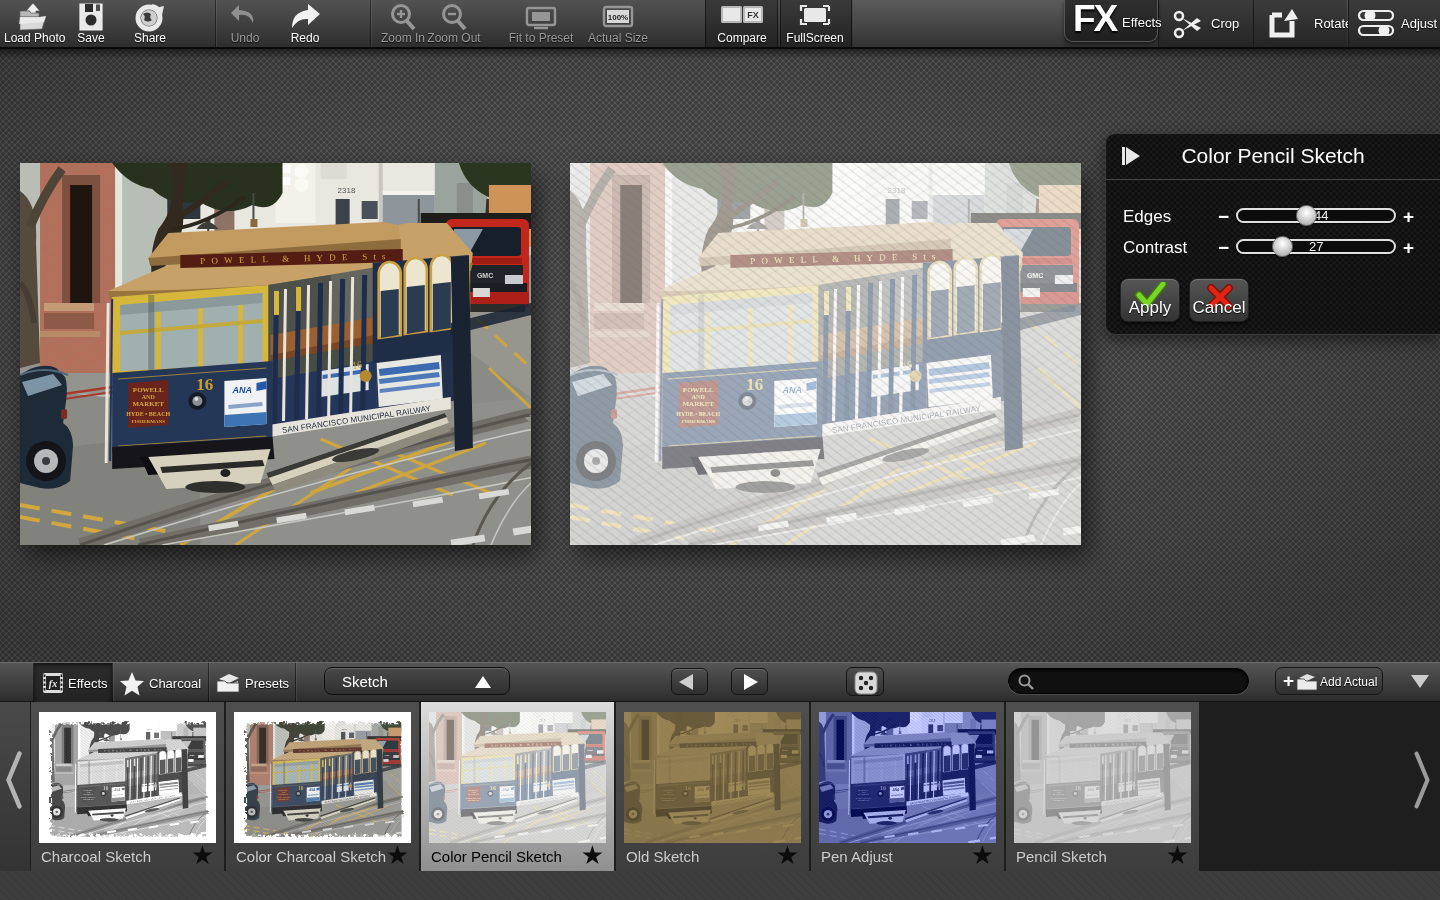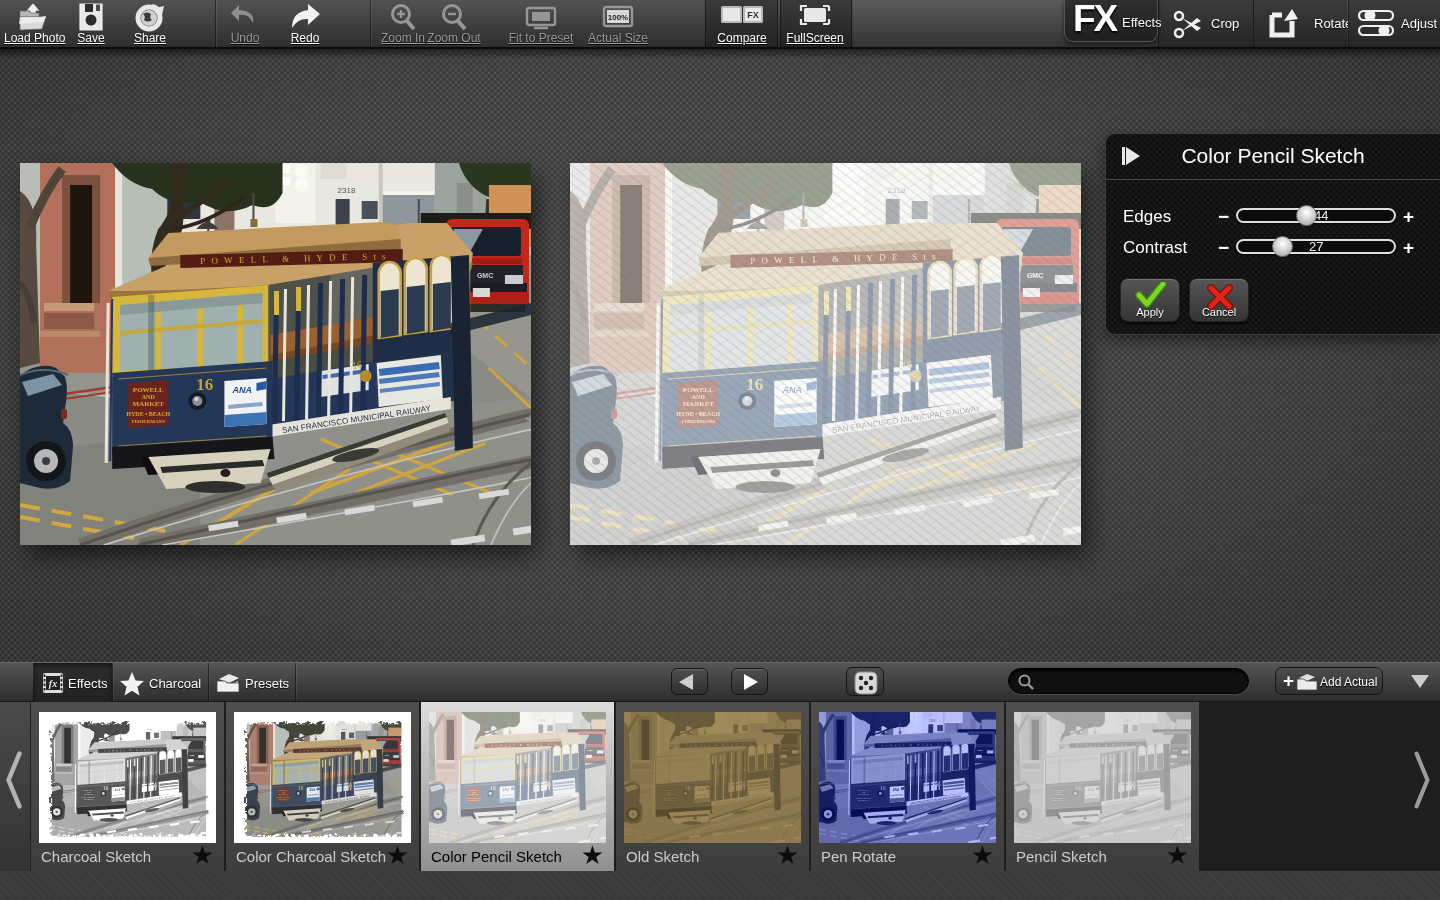--- a/index.html
+++ b/index.html
@@ -15,21 +15,21 @@
 #canvas{left:0;top:49px;width:1440px;height:613px;}
 #canvas .vig{position:absolute;left:0;top:0;width:100%;height:100%;
  background:radial-gradient(ellipse 900px 420px at 46% 45%,rgba(255,255,255,0.05) 0%,rgba(0,0,0,0) 55%,rgba(0,0,0,0.22) 100%);}
 #canvas .topshade{position:absolute;left:0;top:0;width:100%;height:10px;background:linear-gradient(rgba(0,0,0,0.5),rgba(0,0,0,0));}
 
 
 #topbar{left:0;top:0;width:1440px;height:47px;background:linear-gradient(#525252,#2e2e2e);}
 #topbar .sep{position:absolute;top:0;width:1px;height:47px;background:rgba(0,0,0,0.45);box-shadow:1px 0 0 rgba(255,255,255,0.08)}
 .tbtn{position:absolute;top:0;height:35px;text-align:center;color:#fff;font-size:12px;white-space:nowrap}
 .tbtn .ic{display:block;margin:2px auto 0;height:30px}
-.tbtn .lb{display:block;margin-top:-1px;text-shadow:0 1px 1px rgba(0,0,0,0.8);letter-spacing:0;text-decoration:underline;}
+.tbtn .lb{display:block;margin-top:-1px;text-shadow:0 1px 1px rgba(0,0,0,0.8);letter-spacing:0;}
 .tbtn.dim{color:#9a9a9a}
 .darktab{position:absolute;top:0;height:47px;background:linear-gradient(#3a3a3a,#232323);border-left:1px solid rgba(0,0,0,0.5);border-right:1px solid rgba(0,0,0,0.5)}
 #lightzone{position:absolute;top:0;left:853px;width:211px;height:47px;background:linear-gradient(#5b5b5b,#333)}
 #blackline{left:0;top:47px;width:1440px;height:2px;background:#0a0a0a}
 
 
 .rtab{position:absolute;top:0;height:44px;background:linear-gradient(#3c3c3c,#252525);border-left:1px solid #1a1a1a;color:#fff}
 .rtab .cap{position:absolute;font-size:13px;color:#fff;text-shadow:0 1px 1px #000}
 #fxtab{position:absolute;left:1064px;top:0;width:94px;height:42px;background:linear-gradient(#2f2f2f,#1f1f1f);border:1px solid #555;border-top:none;border-radius:0 0 9px 9px;box-shadow:0 2px 4px rgba(0,0,0,0.5);z-index:5}
 #fxtab .fx{position:absolute;left:8px;top:-2px;font-size:37px;font-weight:bold;color:#fff;letter-spacing:-2px;text-shadow:0 2px 2px #000}
@@ -49,21 +49,21 @@
 #panel .title .txt{position:absolute;left:0;right:0;top:10px;text-align:center;color:#fff;font-size:21px;}
 #panel .tri{position:absolute;left:20px;top:13px;width:0;height:0;border-left:14px solid #e8e8e8;border-top:9px solid transparent;border-bottom:9px solid transparent}
 #panel .tribar{position:absolute;left:16px;top:13px;width:3px;height:18px;background:#e8e8e8}
 .srow{position:absolute;left:0;width:100%;height:22px;color:#fff}
 .srow .nm{position:absolute;left:17px;top:1px;font-size:17px}
 .srow .mn{position:absolute;left:112px;top:0px;font-size:19px;font-weight:bold}
 .srow .pl{position:absolute;left:297px;top:0px;font-size:19px;font-weight:bold}
 .srow .track{position:absolute;left:130px;top:2px;width:160px;height:15px;border:2px solid #e0e0e0;border-radius:9px;background:#0c0c0c;box-shadow:0 1px 2px rgba(0,0,0,0.8)}
 .srow .val{position:absolute;top:2px;font-size:13px;color:#eee}
 .srow .knob{position:absolute;top:-1px;width:21px;height:21px;border-radius:50%;background:radial-gradient(circle at 50% 35%,#fff,#bbb 70%,#999);border:1px solid #777}
-.pbtn{position:absolute;width:60px;height:44px;border-radius:8px;background:linear-gradient(#565656,#343434);border:1px solid #222;box-shadow:inset 0 1px 0 rgba(255,255,255,0.18),0 2px 3px rgba(0,0,0,0.6);color:#fff;font-size:11px;text-align:center}
+.pbtn{position:absolute;width:60px;height:44px;border-radius:8px;background:linear-gradient(#565656,#343434);border:1px solid #222;box-shadow:inset 0 1px 0 rgba(255,255,255,0.18),0 2px 3px rgba(0,0,0,0.6);color:#fff;font-size:17px;text-align:center}
 .pbtn .cap{position:absolute;bottom:3px;left:0;right:0;text-shadow:0 1px 1px #000}
 
 
 #botbar{left:0;top:662px;width:1440px;height:40px;background:linear-gradient(#555,#2d2d2d);border-top:1px solid #6a6a6a;border-bottom:1px solid #141414}
 #botbar .sep{position:absolute;top:0;width:1px;height:40px;background:rgba(0,0,0,0.5);box-shadow:1px 0 0 rgba(255,255,255,0.07)}
 .btab{position:absolute;top:0;height:40px;color:#fff;font-size:13px}
 .btab .cap{position:absolute;top:13px;text-shadow:0 1px 1px #000}
 #tabEffects{background:linear-gradient(#2c2c2c,#232323);box-shadow:inset 0 2px 4px rgba(0,0,0,0.6)}
 #dropdown{position:absolute;left:324px;top:667px;width:186px;height:28px;border-radius:8px;
  background:linear-gradient(#484848,#303030);border:1px solid #111;box-shadow:inset 0 1px 0 rgba(255,255,255,0.15);color:#fff;font-size:15px}
@@ -619,20 +619,24 @@
     <div class="btab" style="left:209px;width:86px">
       <svg style="position:absolute;left:6px;top:8px" width="28" height="24" viewBox="0 0 28 24">
         <polygon points="4,8 14,3 24,7 14,12" fill="#e8e8e8"></polygon>
         <polygon points="5,10 14,14 23,10 23,12 14,16 5,12" fill="#cfcfcf"></polygon>
         <path d="M2,10 h8 l2,2 h12 v9 h-22 z" fill="#f0f0f0" stroke="#444" stroke-width="0.8"></path>
         </svg>
       <span class="cap" style="left:36px">Presets</span>
       </div>
     <div class="sep" style="left:295px"></div>
   </div>
+  <div id="dropdown">
+      <span class="cap">Sketch</span>
+      <div class="tri"></div>
+    </div>
   <div class="navbtn" id="navL" style="left:671px">
       <div class="tri"></div>
     </div>
   <div class="navbtn" id="navR" style="left:731px">
       <div class="tri"></div>
     </div>
   <div id="dicebtn">
       <svg style="position:absolute;left:7px;top:3px" width="24" height="24" viewBox="0 0 24 24">
     <rect x="1" y="1" width="22" height="22" rx="5" fill="#d8d8d8" stroke="#888" stroke-width="1"></rect>
     <g fill="#222">
@@ -710,21 +714,21 @@
       </div>
     <div class="cell" style="left:811px">
         <div class="im" id="t5">
           <svg viewBox="0 0 510 382" preserveAspectRatio="none">
             <g filter="url(#fpen)">
               <use href="#scene"></use>
               <rect x="0" y="0" width="510" height="382" fill="url(#hatch)" opacity="0.5"></rect>
             </g>
           </svg>
         </div>
-        <div class="lbl">Pen Rotate</div>
+        <div class="lbl">Pen Adjust</div>
         <div class="star">★</div>
       </div>
     <div class="cell" style="left:1006px">
         <div class="im" id="t6">
           <svg viewBox="0 0 510 382" preserveAspectRatio="none">
             <g filter="url(#fpencil)">
               <use href="#sketchscene"></use>
             </g>
           </svg>
         </div>

